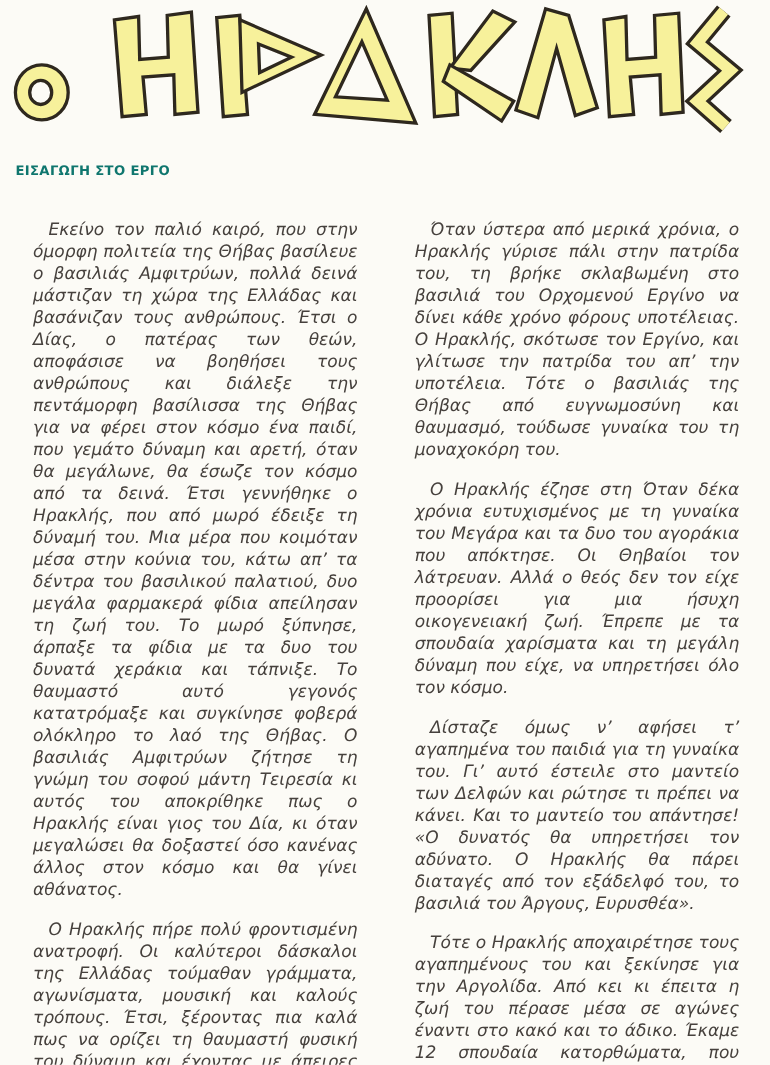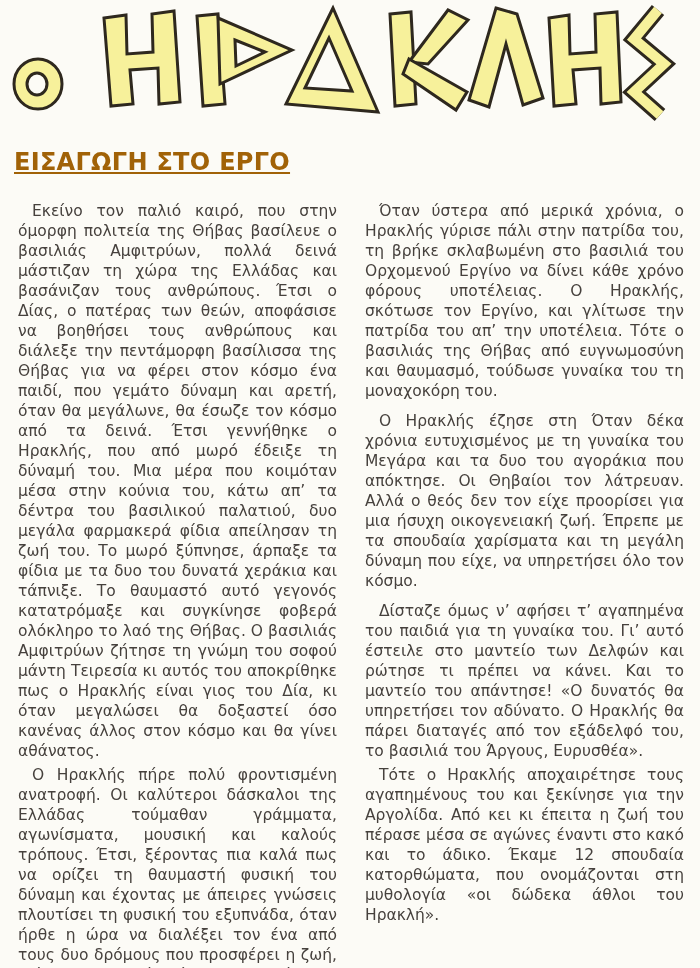--- a/index.html
+++ b/index.html
@@ -29,42 +29,42 @@
   .zig-outline { fill: none; stroke: #2e281e; stroke-width: 16; stroke-linejoin: miter; stroke-linecap: butt; }
   .zig-fill   { fill: none; stroke: #f7f19b; stroke-width: 10; stroke-linejoin: miter; stroke-linecap: butt; }
 
   .visually-hidden {
     position: absolute; width: 1px; height: 1px;
     overflow: hidden; clip: rect(0 0 0 0); white-space: nowrap;
   }
 
   .section-heading {
     margin: 24px 0 0 14px;
-    font-size: 24px;
+    font-size: 12px;
     font-weight: bold;
     letter-spacing: 0.3px;
-    color: #a16207;
-    text-decoration: underline;
+    color: #0f766e;
   }
 
   .columns {
     display: flex;
     gap: 20px;
     margin: 21px 12px 0 14px;
   }
   .col {
     flex: 1 1 0;
     font-size: 15.5px;
     line-height: 20px;
     text-align: justify;
     color: #46413d;
   }
   .col p {
-    margin: 4px;
+    margin: 16px;
     text-indent: 14px;
+    font-style: italic;
   }
   .col p.gap { margin-top: 10px; }
 </style>
 </head>
 <body>
 
 <div class="page">
 
   <h1 class="visually-hidden">Ο ΗΡΑΚΛΗΣ</h1>
 

